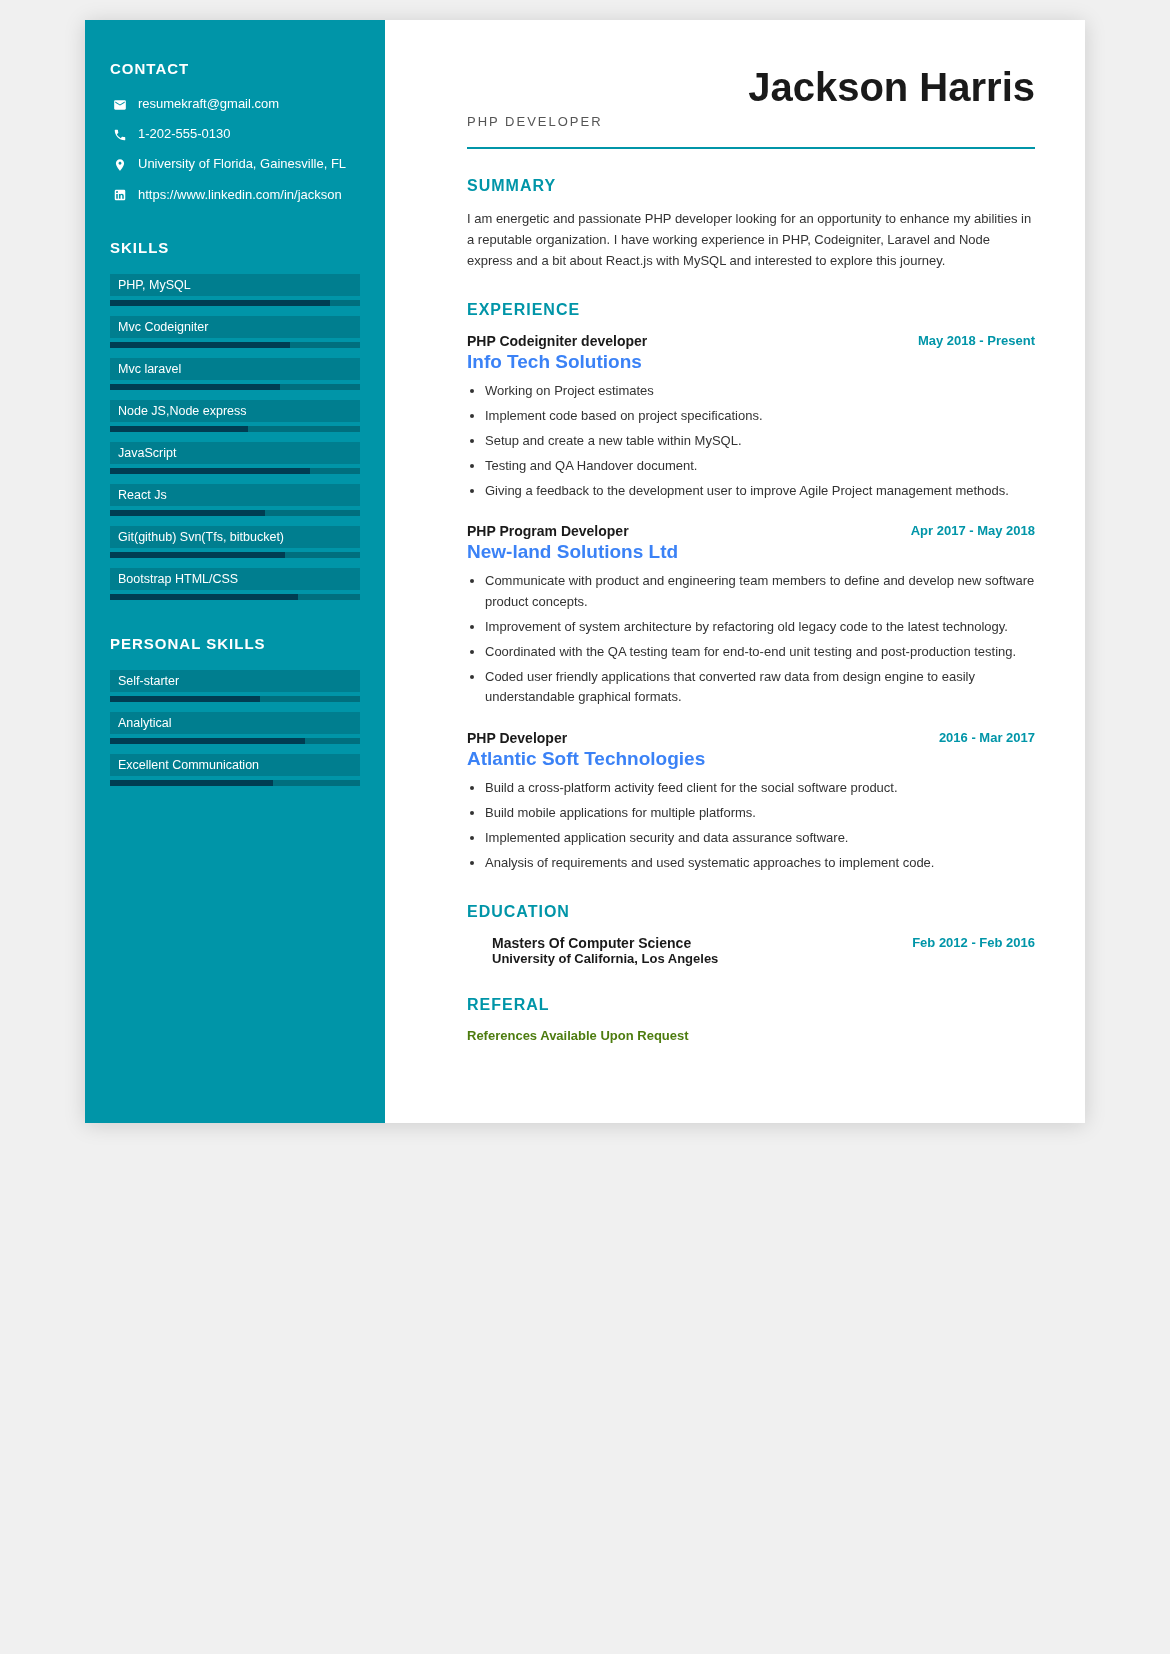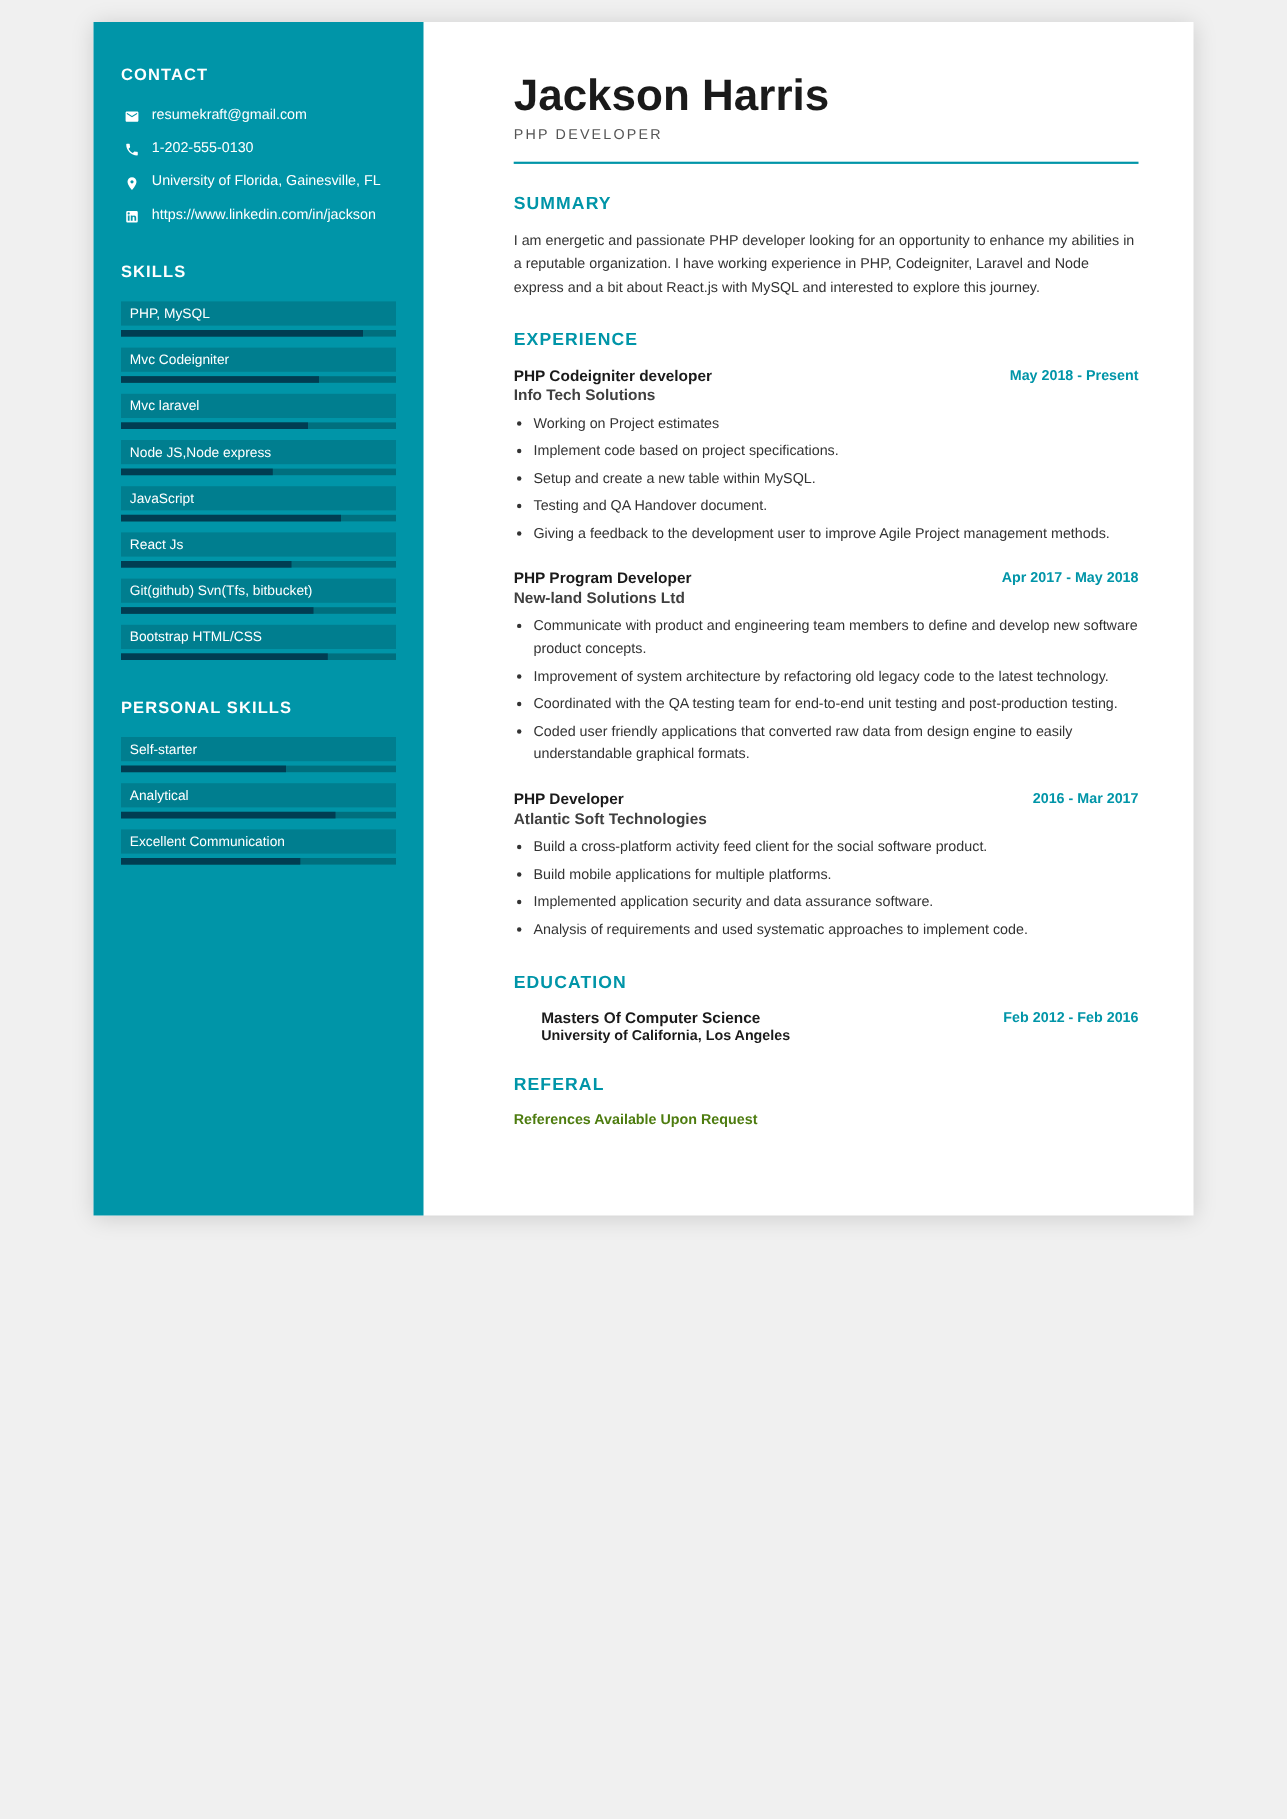--- a/index.html
+++ b/index.html
@@ -32,21 +32,21 @@
     }
     .sidebar-section-title {
       font-size: 15px;
       font-weight: bold;
       letter-spacing: 1px;
       margin-bottom: 18px;
       color: white;
     }
     .contact-item {
       display: flex;
-      align-items: flex-end;
+      align-items: center;
       margin-bottom: 12px;
       font-size: 13px;
       color: white;
       line-height: 1.4;
     }
     .contact-icon {
       width: 20px;
       min-width: 20px;
       margin-right: 8px;
       margin-top: 1px;
@@ -79,20 +79,21 @@
     
     .main {
       flex: 1;
       padding: 45px 50px 50px 50px;
     }
     .name {
       font-size: 40px;
       font-weight: bold;
       color: #1a1a1a;
       margin-bottom: 4px;
+      text-align: right;
     }
     .job-title {
       font-size: 13px;
       color: #555;
       letter-spacing: 2px;
       text-transform: uppercase;
       margin-bottom: 18px;
     }
     .divider {
       border: none;
@@ -130,23 +131,23 @@
       font-weight: bold;
       color: #1a1a1a;
     }
     .exp-date {
       font-size: 13px;
       color: #0095a8;
       font-weight: bold;
       white-space: nowrap;
     }
     .exp-company {
-      font-size: 14px;
-      font-weight: bold;
-      color: #404040;
+      font-size: 19px;
+      font-weight: bold;
+      color: #3b82f6;
       margin-bottom: 8px;
     }
     .exp-bullets {
       padding-left: 18px;
       font-size: 13px;
       color: #333;
       line-height: 1.6;
     }
     .exp-bullets li {
       margin-bottom: 4px;

